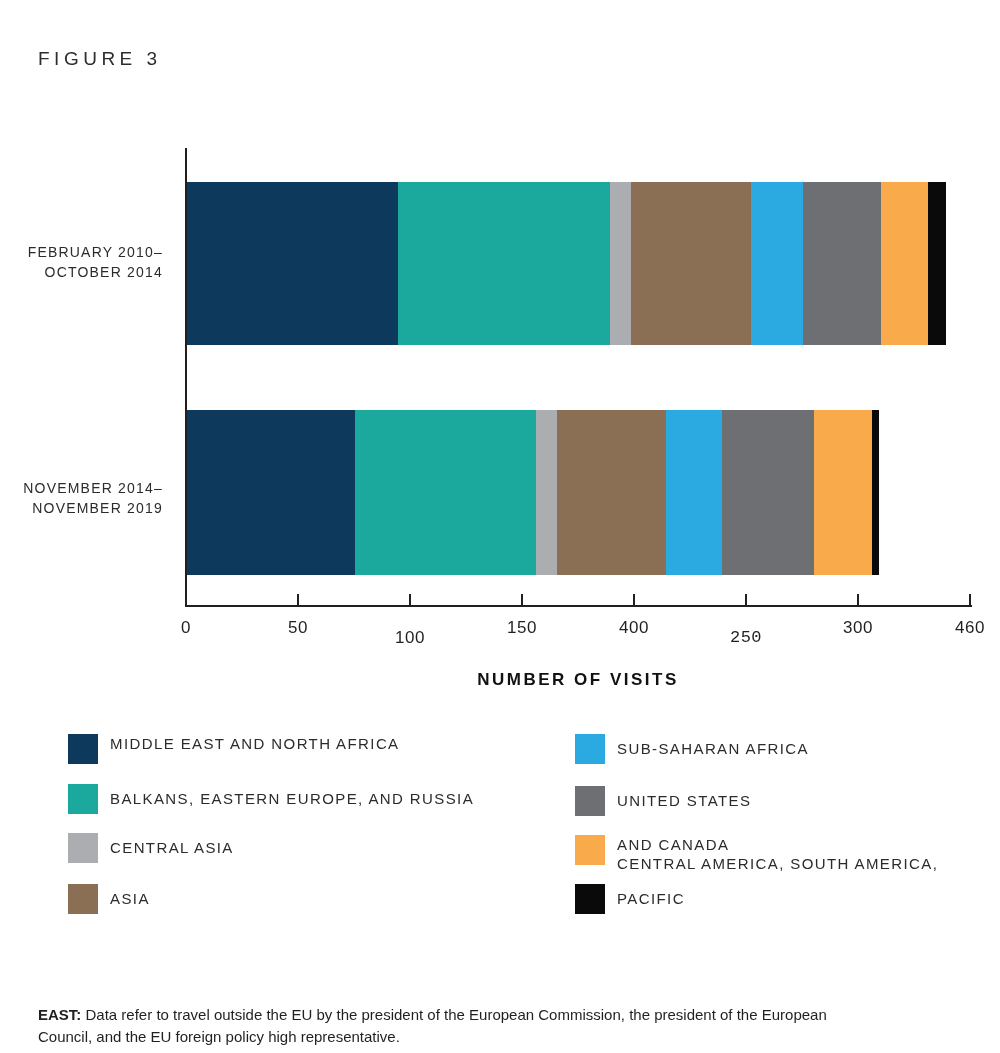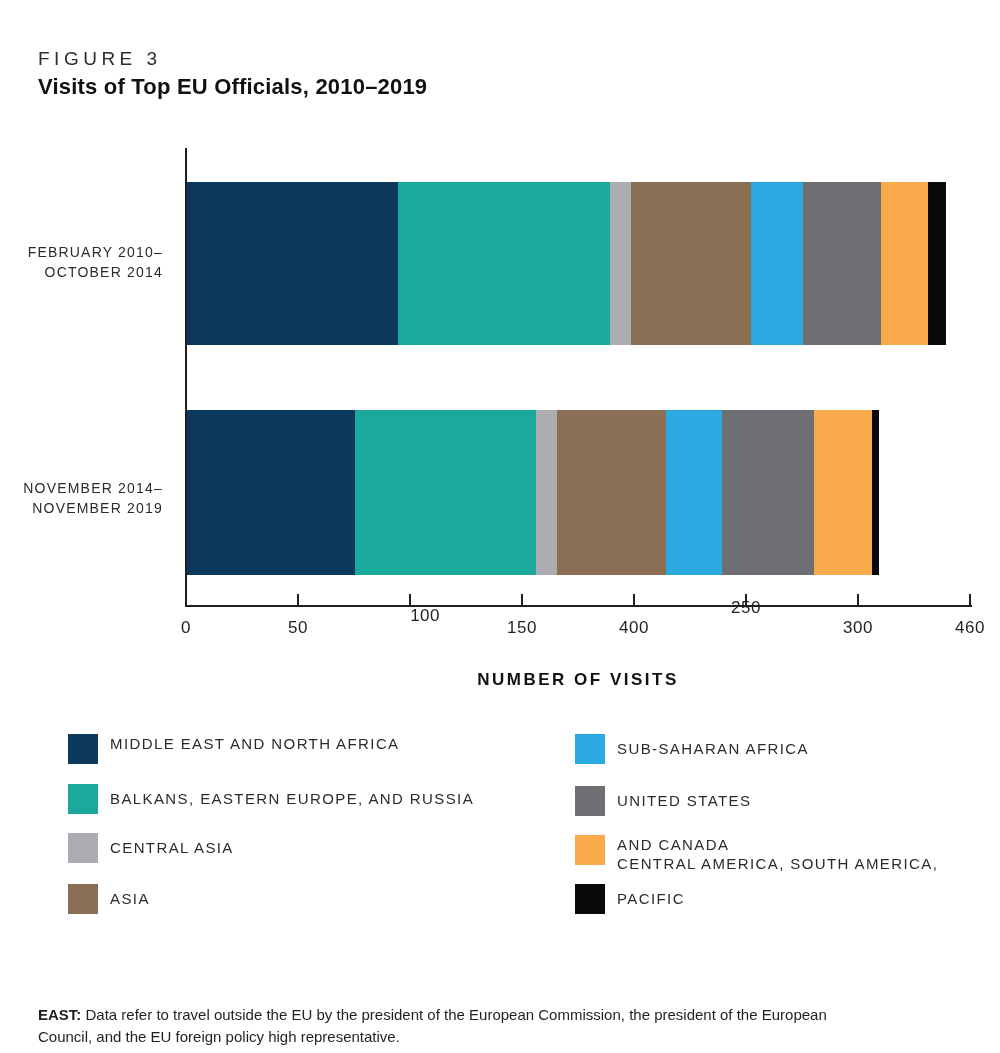--- a/index.html
+++ b/index.html
@@ -46,21 +46,20 @@
   }
   .source-line { top: 933px; }
   .note-line { top: 977px; max-width: 800px; }
   .lead { font-weight: 700; }
 </style>
 </head>
 <body>
 
 <div id="canvas">
   <div class="figure-label">FIGURE 3</div>
-  <div class="figure-title">Visits of Top EU Officials, 2010–2019</div>
 
   <div>
     <div class="axis-line" style="left:185px; top:136px; width:2px; height:459px;"></div>
     <div id="bars">
         <div class="bar-row" style="left: 187px; top: 170px; height: 163px;">
           <div class="bar-seg" style="width: 210.56px; background: rgb(13, 58, 92);"></div>
           <div class="bar-seg" style="width: 212.8px; background: rgb(27, 168, 157);"></div>
           <div class="bar-seg" style="width: 20.16px; background: rgb(171, 173, 176);"></div>
           <div class="bar-seg" style="width: 120.96px; background: rgb(139, 111, 85);"></div>
           <div class="bar-seg" style="width: 51.52px; background: rgb(43, 170, 225);"></div>
@@ -89,27 +88,27 @@
           <div>NOVEMBER 2019</div>
         </div>
       </div>
     <div class="axis-line" style="left:185px; top:593px; width:787px; height:2px;"></div>
     <div id="ticks">
         <div class="tick" style="left: 185px; top: 582px;"></div>
         <div class="tick-label" style="left: 156px; top: 606px;">0</div>
         <div class="tick" style="left: 297px; top: 582px;"></div>
         <div class="tick-label" style="left: 268px; top: 606px;">50</div>
         <div class="tick" style="left: 409px; top: 582px;"></div>
-        <div class="tick-label" style="left: 380px; top: 594px; text-align: right;">100</div>
+        <div class="tick-label" style="left: 380px; top: 616px;">100</div>
         <div class="tick" style="left: 521px; top: 582px;"></div>
         <div class="tick-label" style="left: 492px; top: 606px;">150</div>
         <div class="tick" style="left: 633px; top: 582px;"></div>
         <div class="tick-label" style="left: 604px; top: 606px;">400</div>
         <div class="tick" style="left: 745px; top: 582px;"></div>
-        <div class="tick-label" style="left: 716px; top: 586px;">250</div>
+        <div class="tick-label" style="left: 716px; top: 616px; font-family: Liberation Mono, monospace;">250</div>
         <div class="tick" style="left: 857px; top: 582px;"></div>
         <div class="tick-label" style="left: 828px; top: 606px;">300</div>
         <div class="tick" style="left: 969px; top: 582px;"></div>
         <div class="tick-label" style="left: 940px; top: 606px;">460</div>
       </div>
     <div class="x-axis-title">NUMBER OF VISITS</div>
   </div>
 
   <div id="legend">
       <div class="legend-swatch" style="left: 68px; top: 722px; background: rgb(13, 58, 92);"></div>

